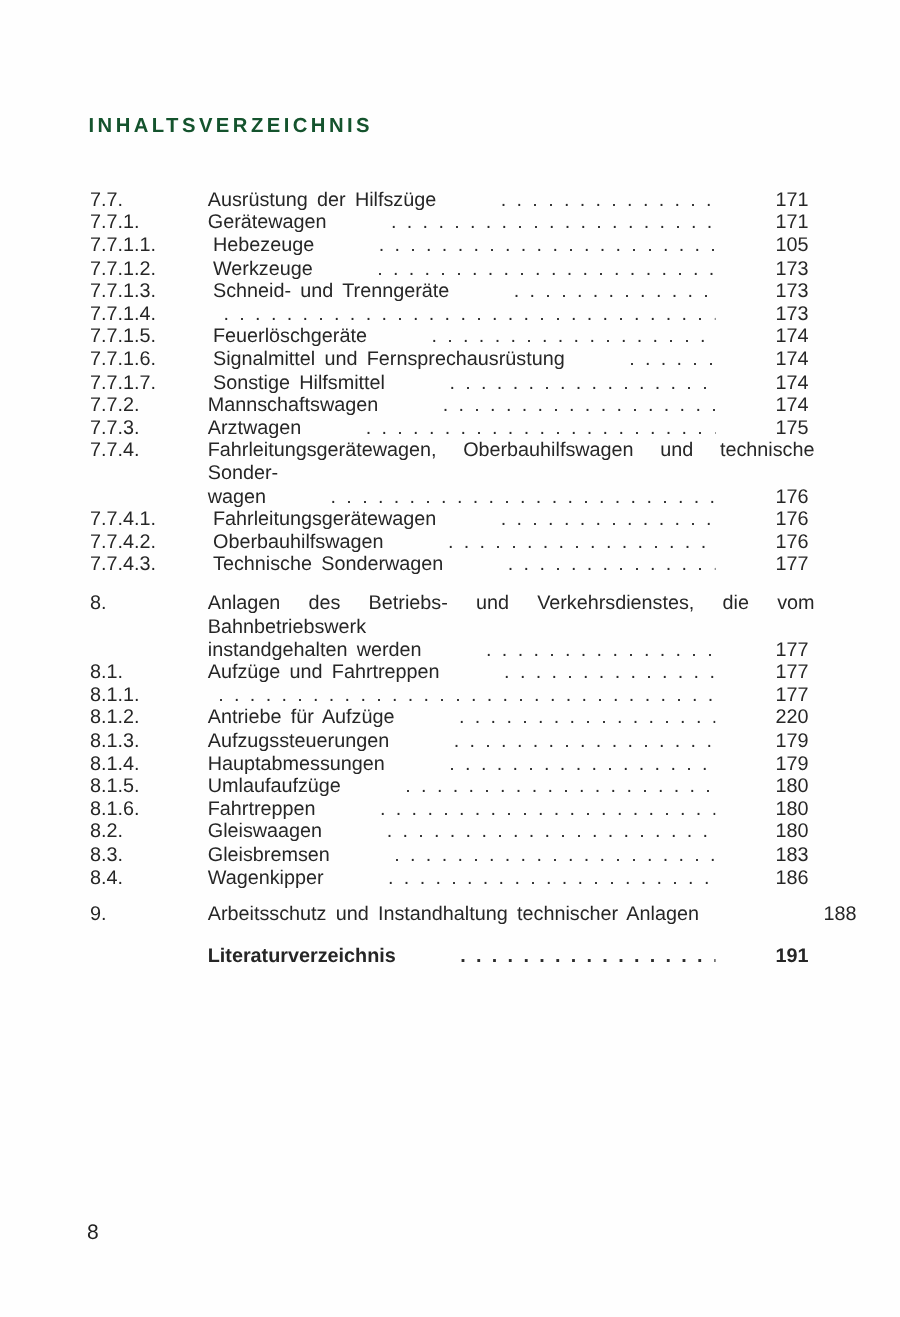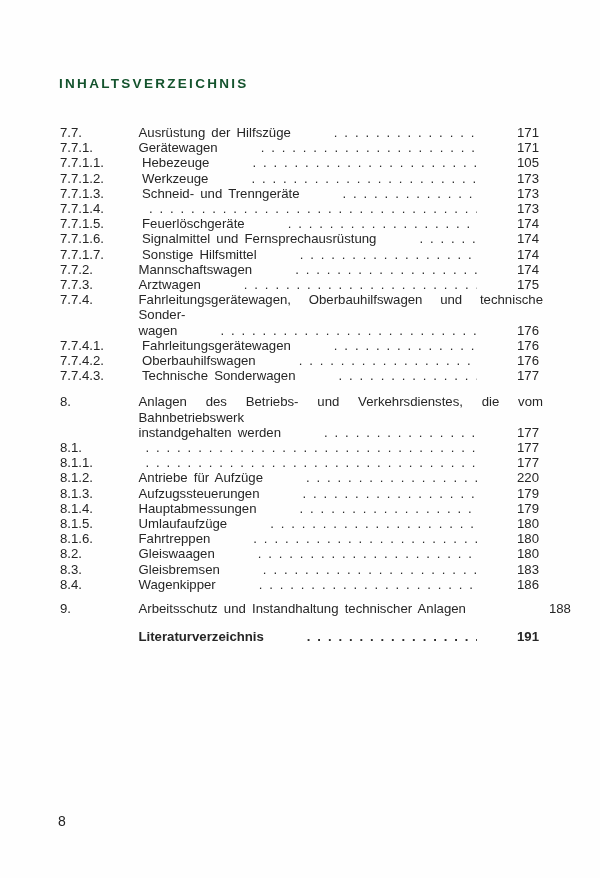--- a/index.html
+++ b/index.html
@@ -193,20 +193,21 @@
           <span class="jtitle">Anlagen des Betriebs- und Verkehrsdienstes, die vom Bahnbetriebswerk</span>
         </div>
         <div class="row">
           <span class="num"></span>
           <span class="title">instandgehalten werden</span>
           <span class="leader">. . . . . . . . . . . . . . . . . . . . . . . . . . . . . . . . . . . . . . . . . . . . . . . . . . . . . . . . . . . . . . . . . . . . . . </span>
           <span class="pg">177</span>
         </div>
         <div class="row">
           <span class="num">8.1.</span>
+          <span class="title">Aufzüge und Fahrtreppen</span>
           <span class="leader">. . . . . . . . . . . . . . . . . . . . . . . . . . . . . . . . . . . . . . . . . . . . . . . . . . . . . . . . . . . . . . . . . . . . . . </span>
           <span class="pg">177</span>
         </div>
         <div class="row">
           <span class="num">8.1.1.</span>
           <span class="leader">. . . . . . . . . . . . . . . . . . . . . . . . . . . . . . . . . . . . . . . . . . . . . . . . . . . . . . . . . . . . . . . . . . . . . . </span>
           <span class="pg">177</span>
         </div>
         <div class="row">
           <span class="num">8.1.2.</span>

